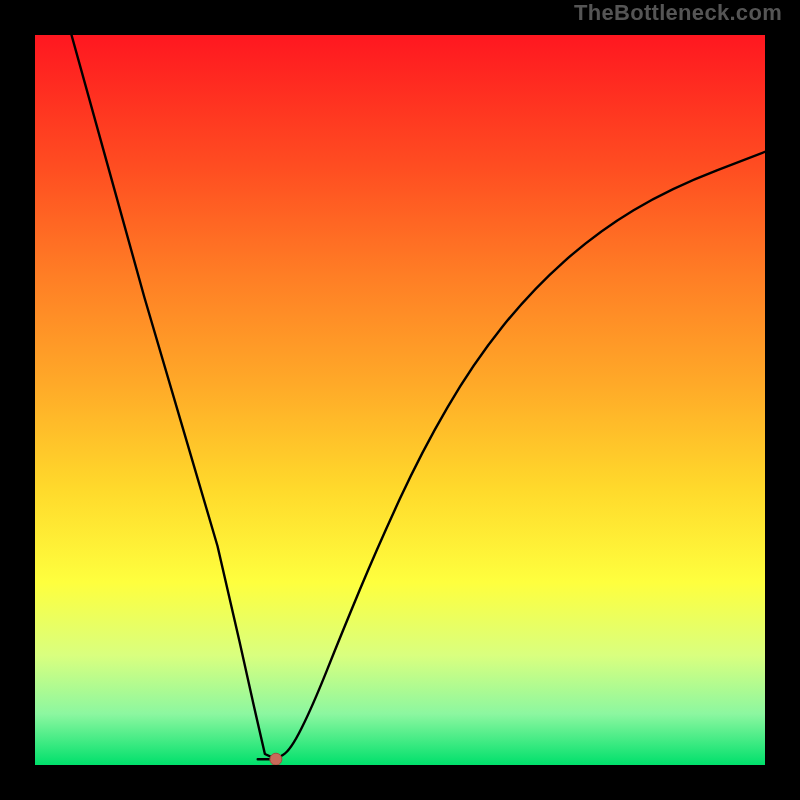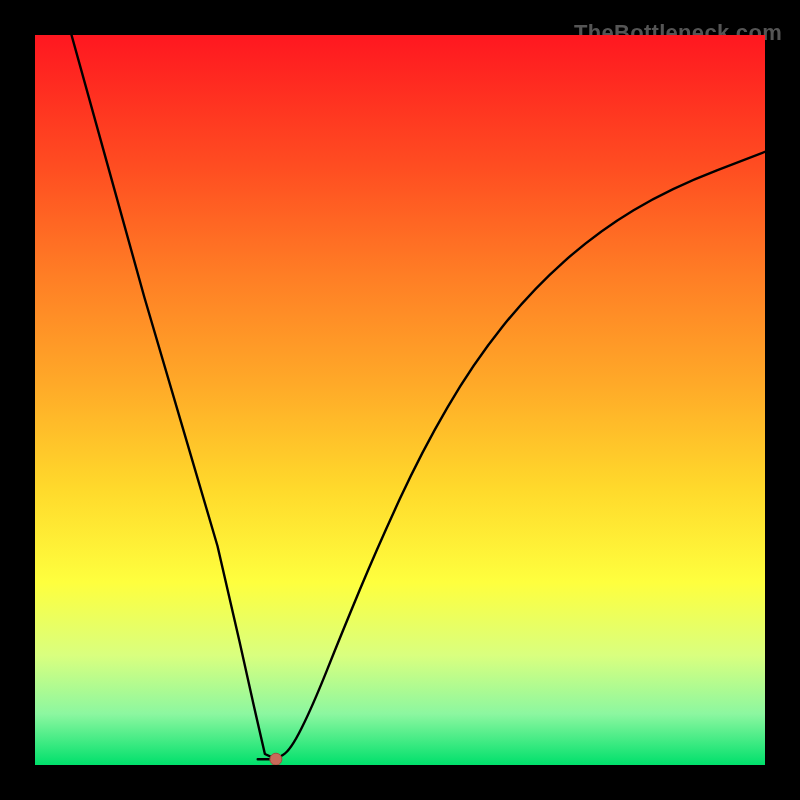--- a/index.html
+++ b/index.html
@@ -11,21 +11,21 @@
     font-family: Arial, Helvetica, sans-serif;
   }
   .frame {
     position: relative;
     width: 800px;
     height: 800px;
     background: #000;
   }
   .attribution {
     position: absolute;
-    top: 20px;
+    top: 0;
     right: 18px;
     color: #555;
     font-size: 22px;
     font-weight: 600;
     letter-spacing: 0.3px;
   }
   .plot-area {
     position: absolute;
     left: 35px;
     top: 35px;

